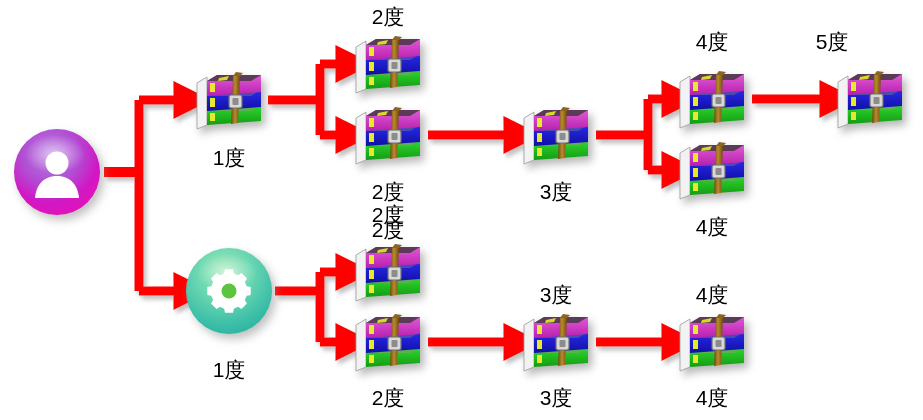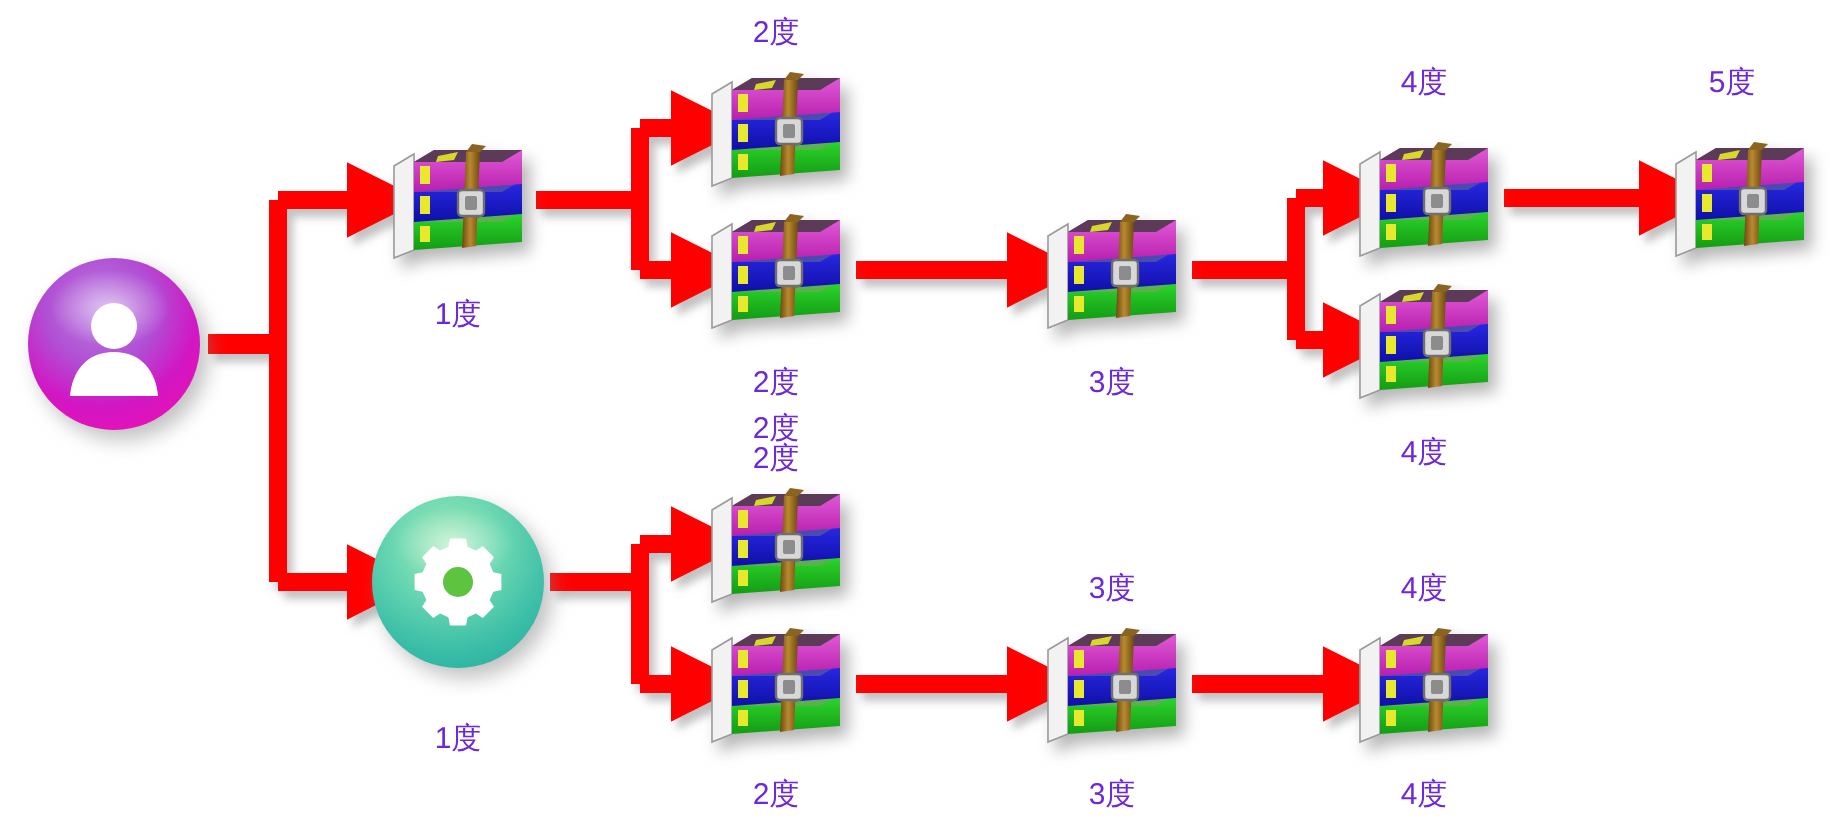--- a/index.html
+++ b/index.html
@@ -34,23 +34,23 @@
   }
   .node-inner {
     position: absolute;
     transform: translate(-50%, -50%);
   }
   
   .label {
     position: absolute;
     transform: translateX(-50%);
     font-family: "Liberation Sans", "DejaVu Sans", sans-serif;
-    font-size: 15px;
+    font-size: 21px;
     line-height: 23px;
-    color: #6d28d9;
+    color: #000000;
     white-space: nowrap;
     letter-spacing: 0px;
   }
   
   .rar {
     position: relative;
     width: 72px;
     height: 66px;
     filter: drop-shadow(4px 5px 4px rgba(120,120,120,0.55));
   }
@@ -336,21 +336,21 @@
     </defs>
   </svg>
 
   <div class="label" style="left:229px; top:146px;">1度</div>
   <div class="label" style="left:388px; top:5px;">2度</div>
   <div class="label" style="left:388px; top:180px;">2度</div>
   <div class="label" style="left:388px; top:203px;">2度</div>
   <div class="label" style="left:556px; top:180px;">3度</div>
   <div class="label" style="left:712px; top:30px;">4度</div>
   <div class="label" style="left:712px; top:215px;">4度</div>
-  <div class="label" style="left:866px; top:30px;">5度</div>
+  <div class="label" style="left:832px; top:30px;">5度</div>
   <div class="label" style="left:229px; top:358px;">1度</div>
   <div class="label" style="left:388px; top:218px;">2度</div>
   <div class="label" style="left:388px; top:386px;">2度</div>
   <div class="label" style="left:556px; top:283px;">3度</div>
   <div class="label" style="left:556px; top:386px;">3度</div>
   <div class="label" style="left:712px; top:283px;">4度</div>
   <div class="label" style="left:712px; top:386px;">4度</div>
 
 </div>
 

